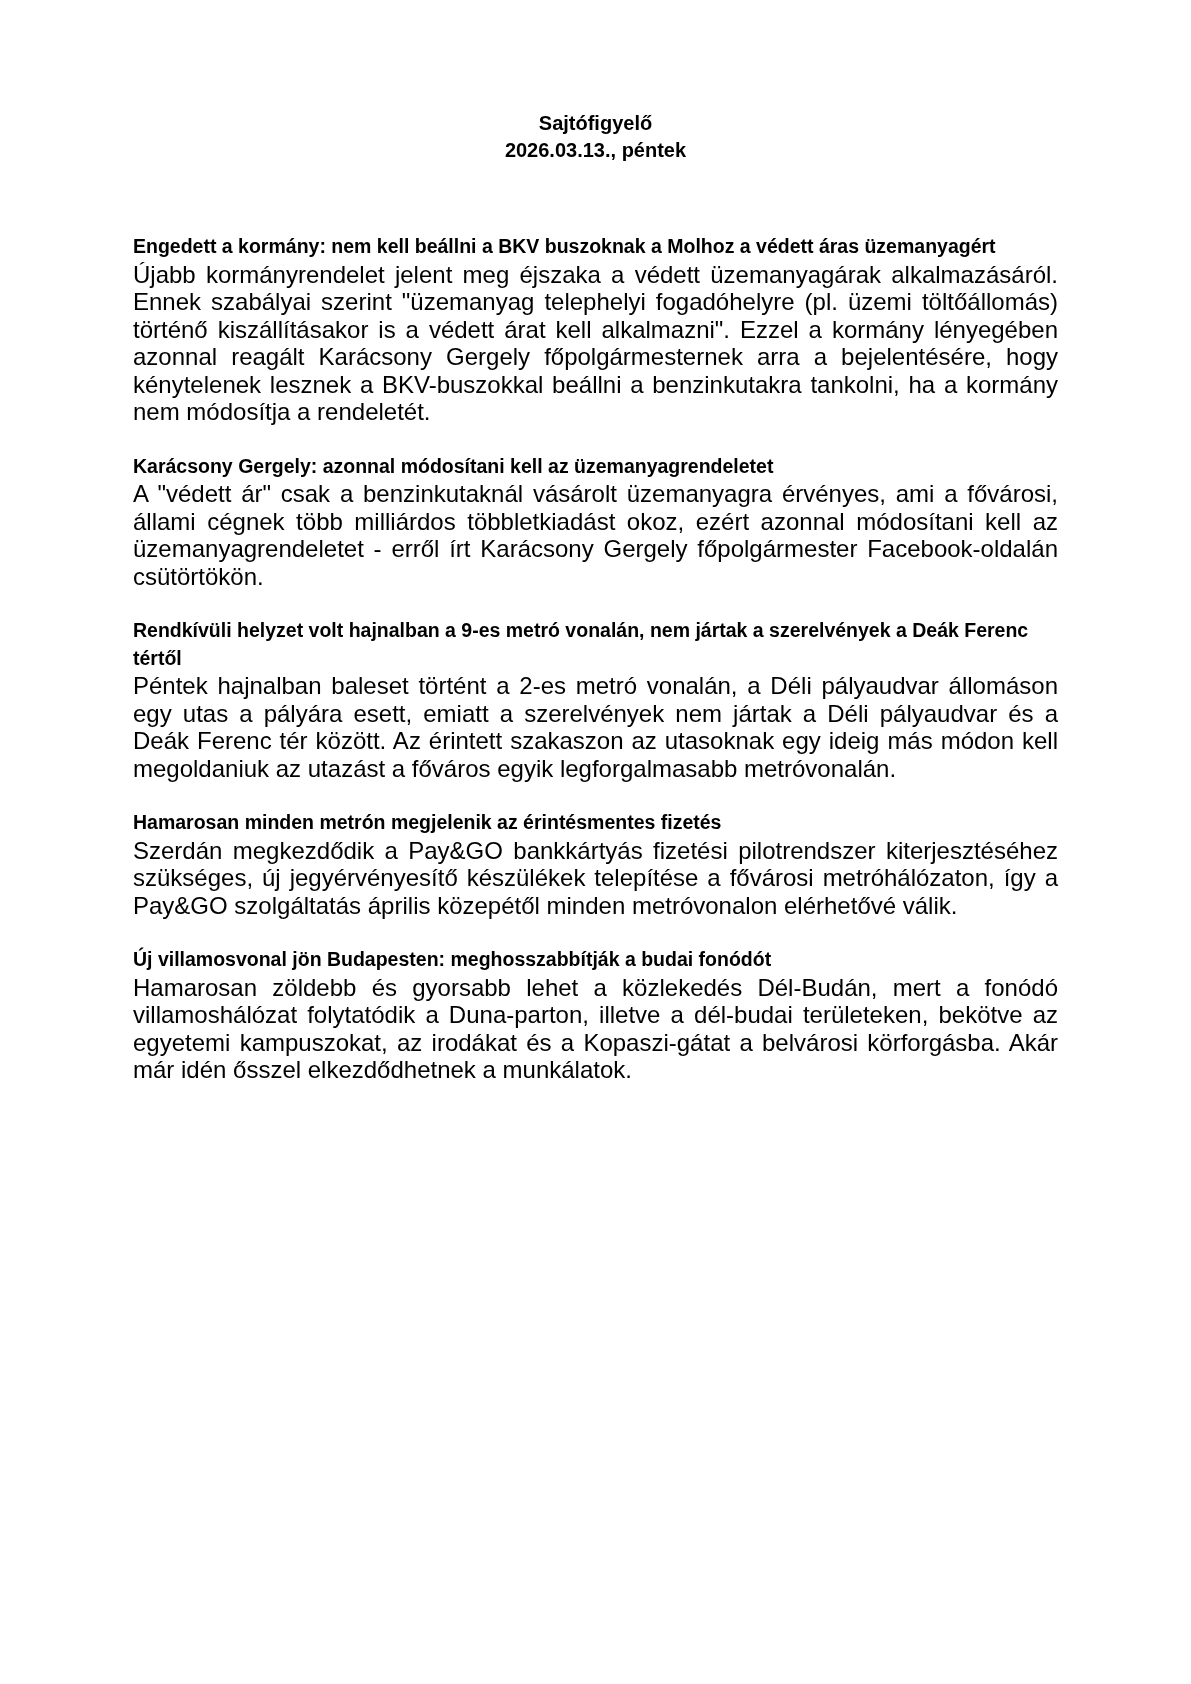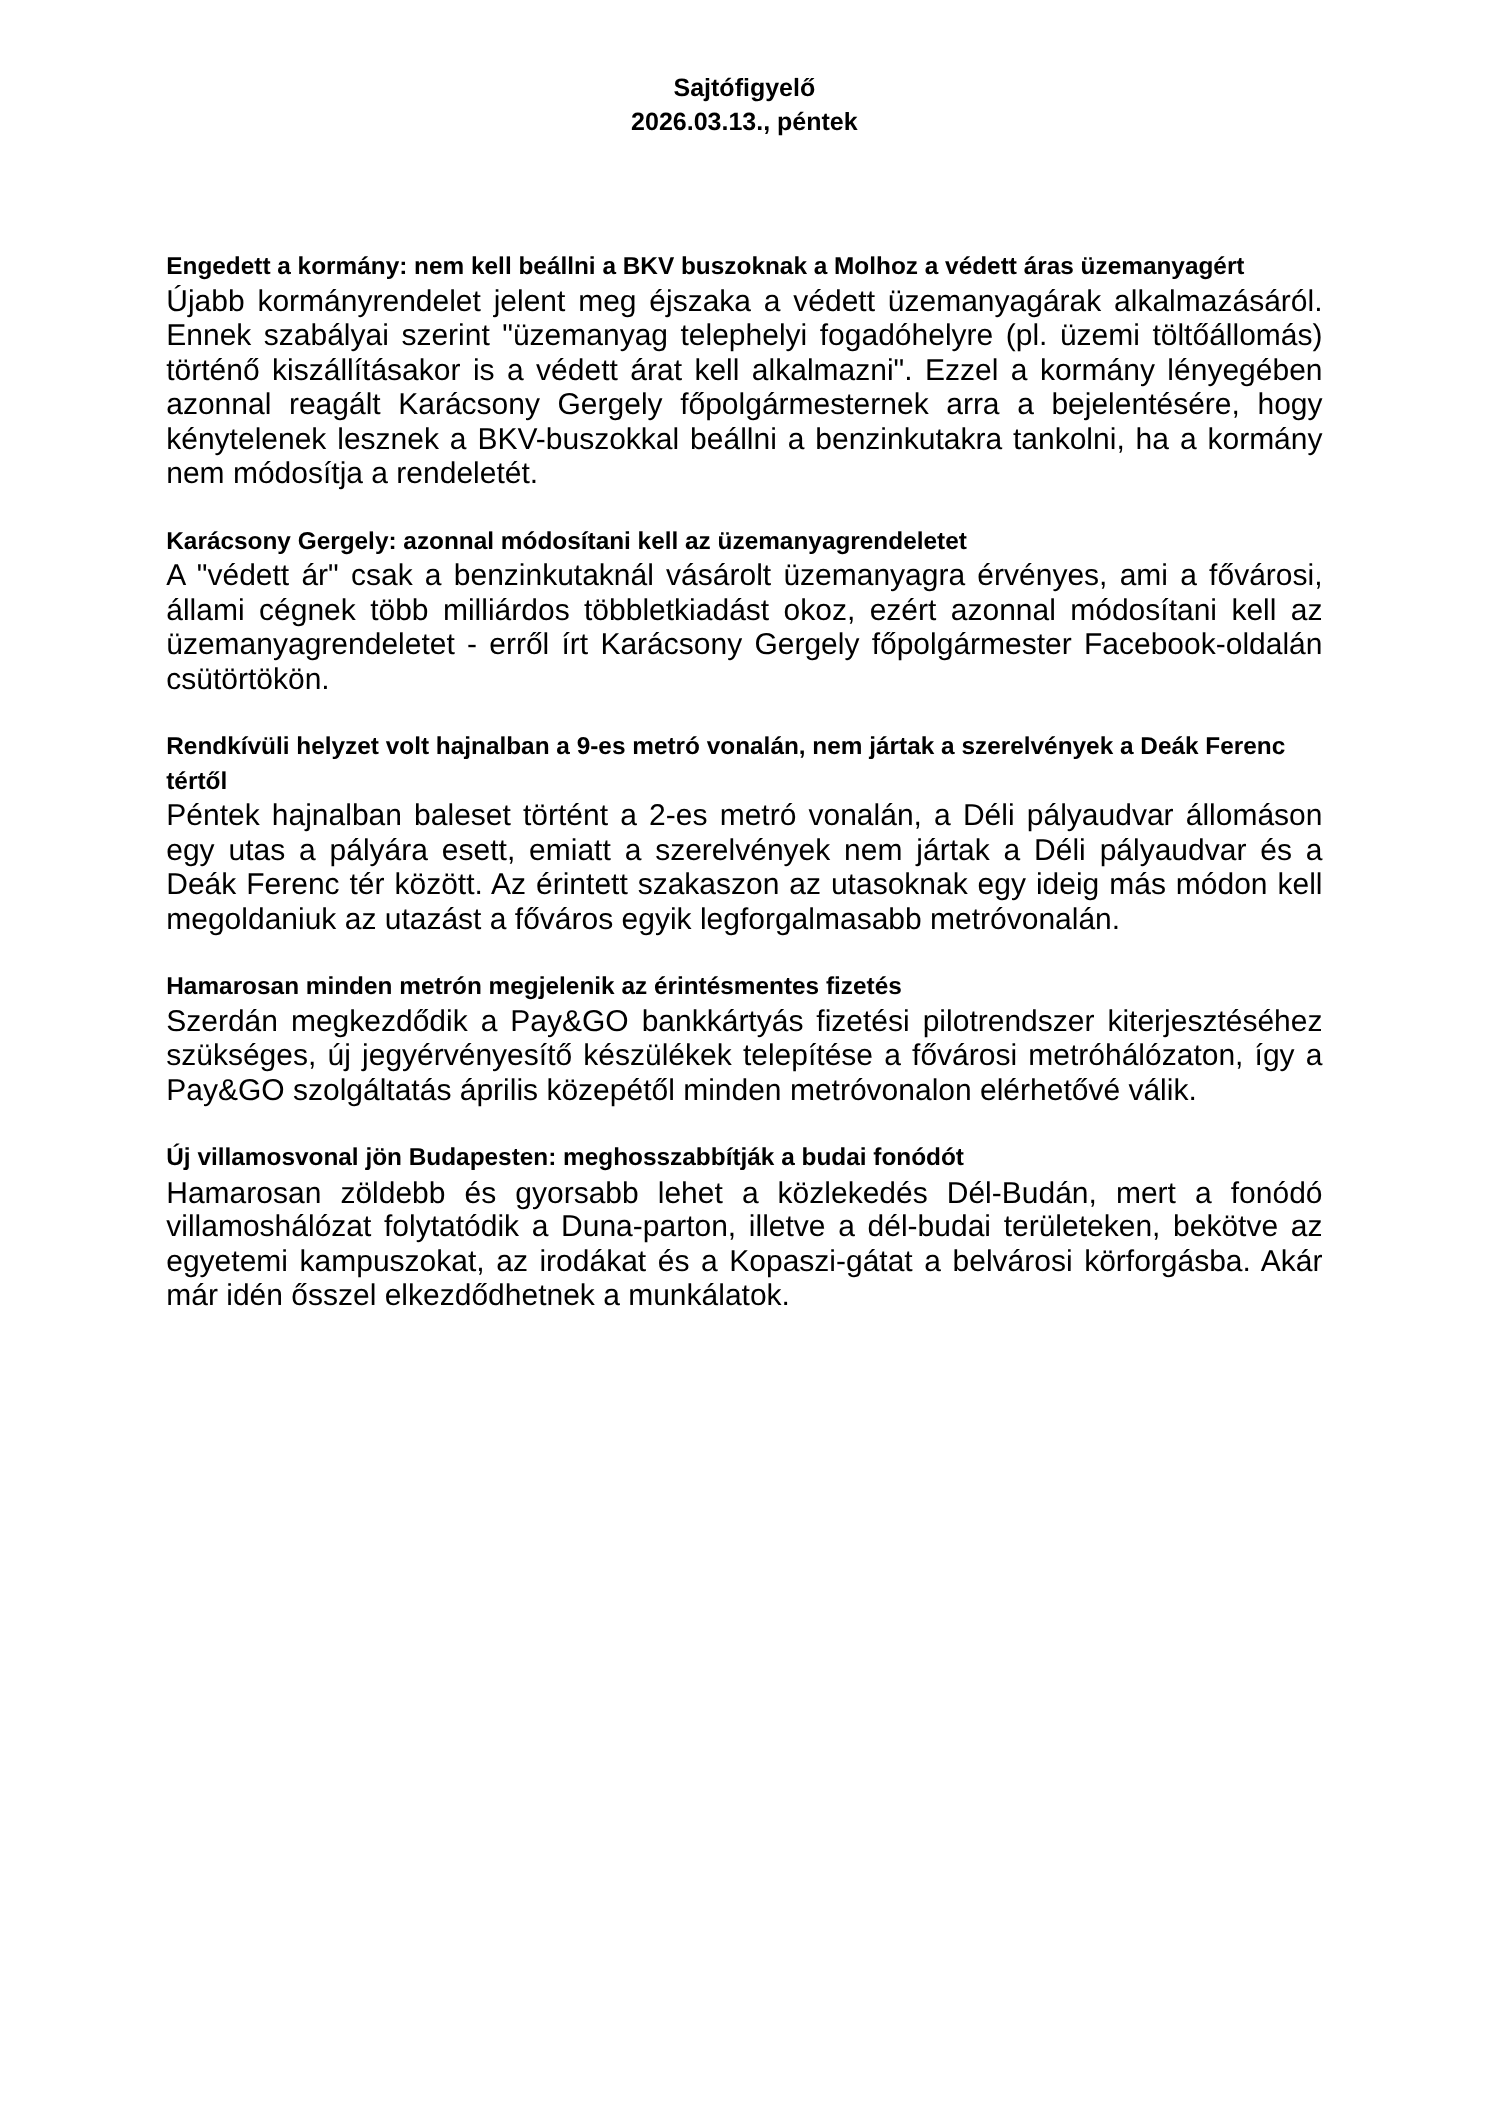--- a/index.html
+++ b/index.html
@@ -7,37 +7,37 @@
     padding: 0;
     background: #ffffff;
   }
   .page {
     position: relative;
     width: 1191px;
     height: 1684px;
     margin: 0 auto;
     background: #ffffff;
     box-sizing: border-box;
-    padding: 58px 133px 0 133px;
+    padding: 110px 133px 0 133px;
     font-family: "Liberation Sans", sans-serif;
     color: #000000;
     overflow: hidden;
   }
   .title-block {
     text-align: center;
     font-weight: bold;
     font-size: 20px;
     line-height: 27px;
   }
   .title-block .doc-date {
     font-weight: bold;
     text-align: center;
   }
   .sections {
-    margin-top: 88px;
+    margin-top: 69px;
   }
   .section {
     margin-bottom: 27px;
   }
   .section-heading {
     font-weight: bold;
     font-size: 19.5px;
     line-height: 27.5px;
     text-align: left;
   }

